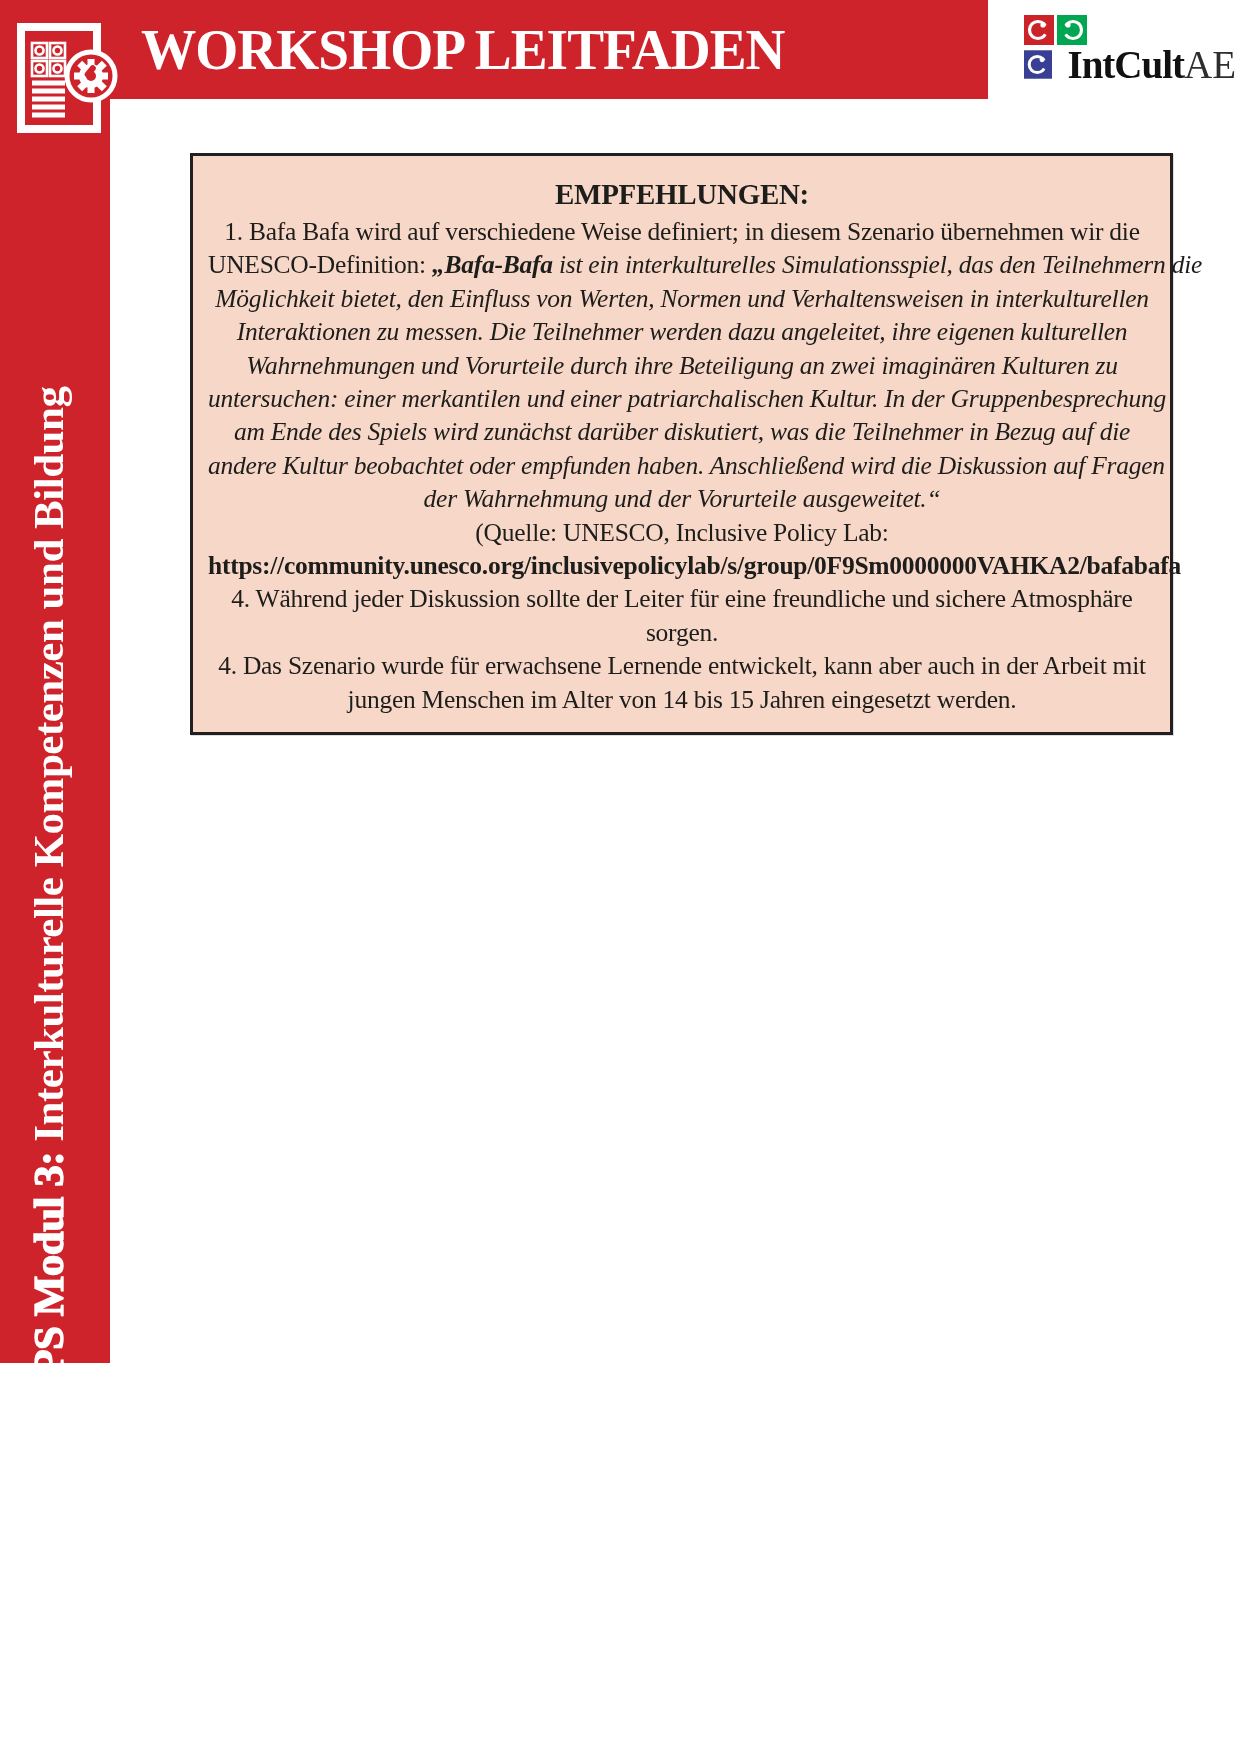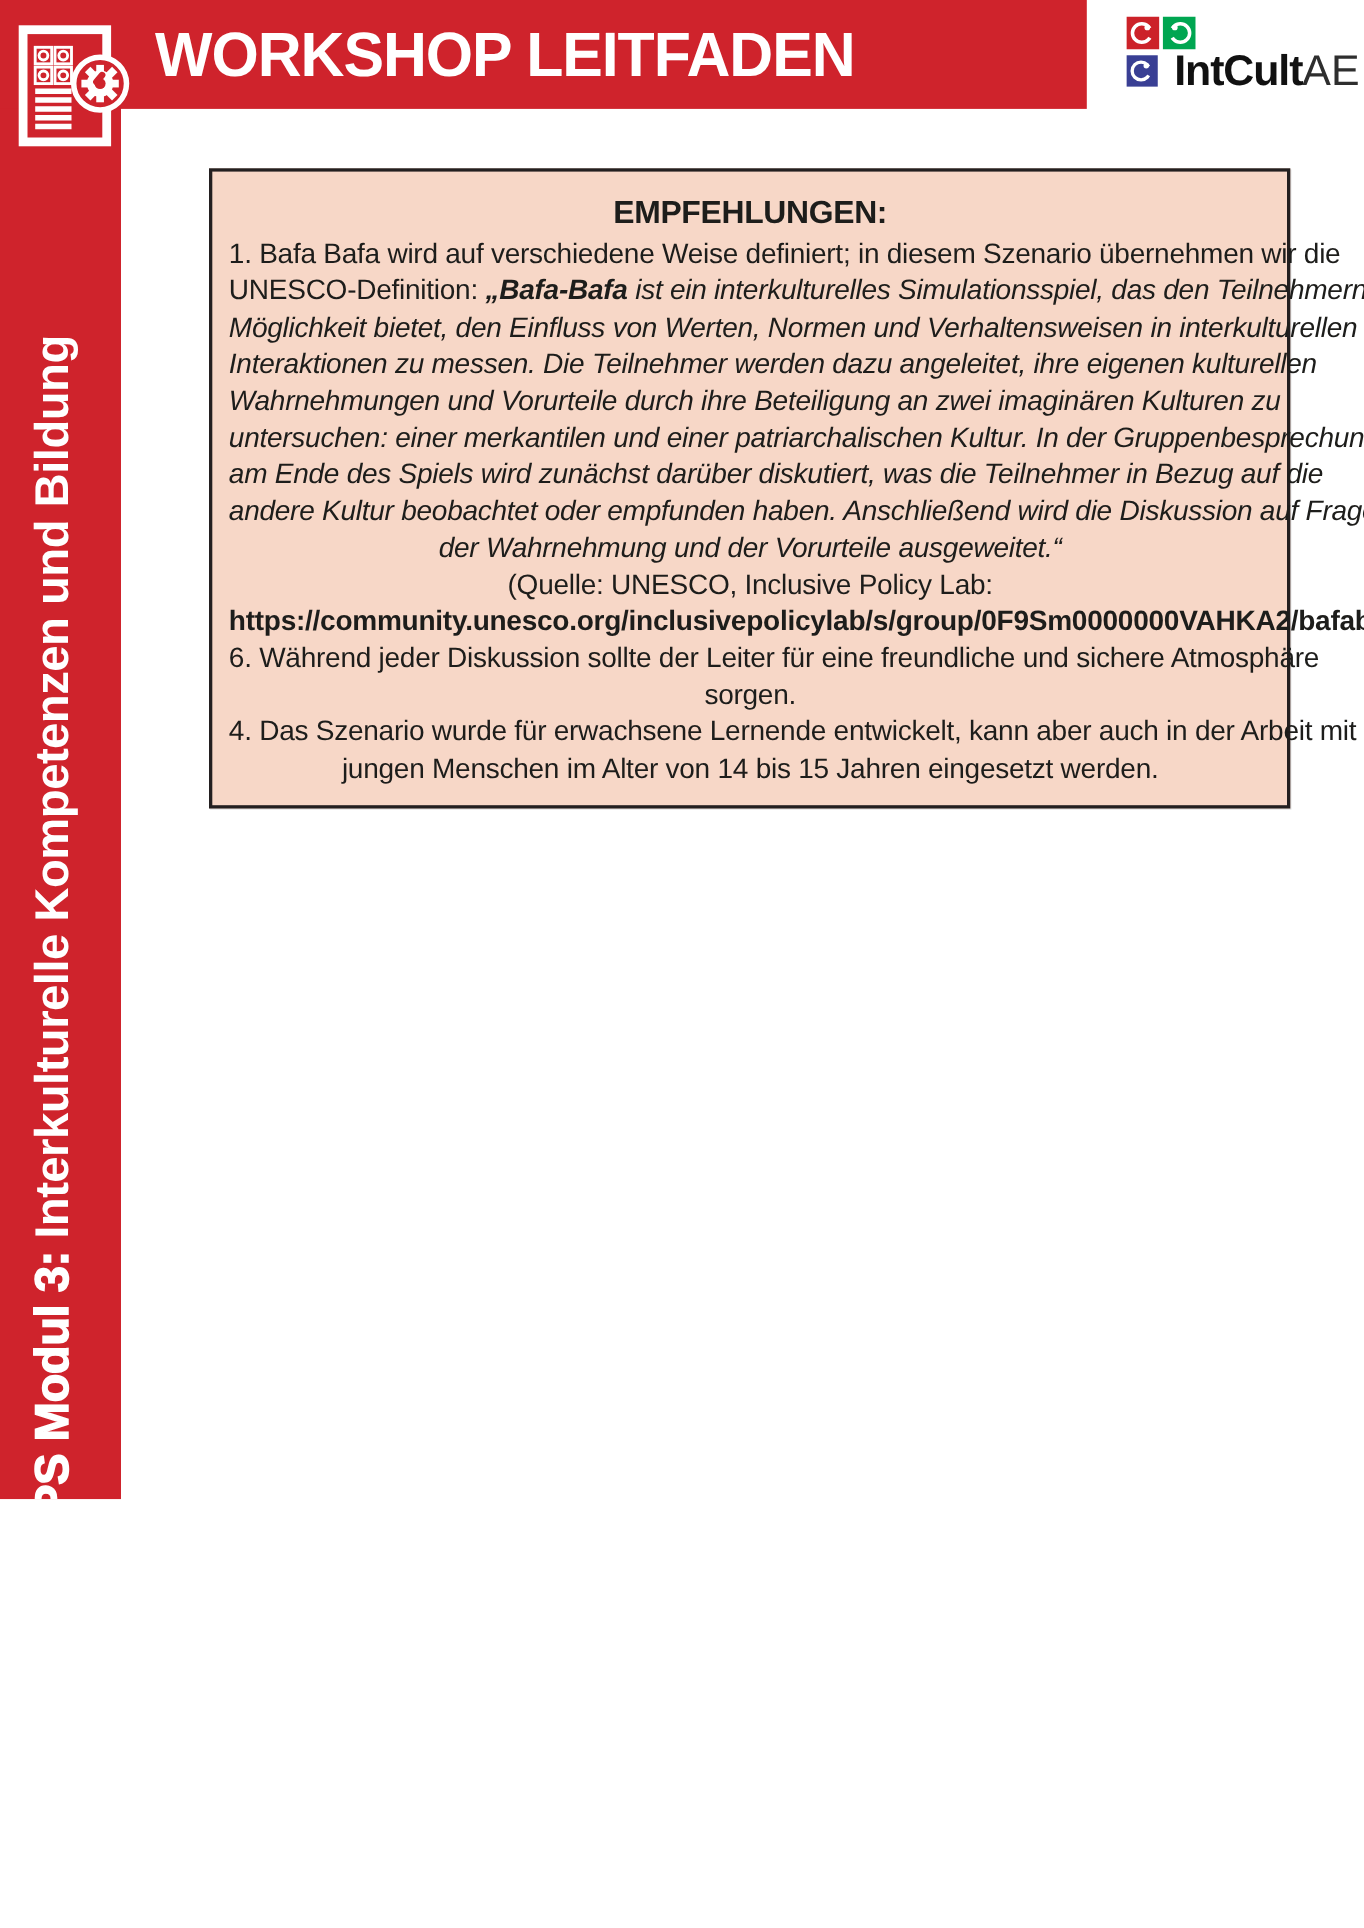--- a/index.html
+++ b/index.html
@@ -1,17 +1,17 @@
 <!DOCTYPE html>
 <html><head>
 <meta charset="utf-8">
 <style>
   html,body{margin:0;padding:0;background:#ffffff;}
   .page{position:relative;width:1240px;height:1363px;background:#fff;overflow:hidden;
-        font-family:Liberation Sans, sans-serif;
+        font-family:Liberation Serif, serif;
         --accent-red:#cf232c; --box-bg:#f7d7c7; --box-border:#231f20; --ink:#1d1d1b;
         --footer-gray:#6d6e70; --logo-red:#cc2229; --logo-green:#00a651; --logo-blue:#393f94;}
 
   
   .sidebar{position:absolute;left:0;top:0;width:110px;height:1753px;background:var(--accent-red);}
   .band{position:absolute;left:0;top:0;width:988px;height:99px;background:var(--accent-red);}
   .header-title{position:absolute;left:141px;top:17px;color:#fff;font-size:57px;font-weight:bold;
                 letter-spacing:-1px;transform:scaleX(.97);transform-origin:left top;white-space:nowrap;}
   .header-icon{position:absolute;left:13px;top:21px;}
 
@@ -122,21 +122,21 @@
         <div class="line"><span>UNESCO-Definition: </span><span class="b i">„Bafa-Bafa</span><span class="i"> ist ein interkulturelles Simulationsspiel, das den Teilnehmern die</span></div>
         <div class="line"><span class="i">Möglichkeit bietet, den Einfluss von Werten, Normen und Verhaltensweisen in interkulturellen</span></div>
         <div class="line"><span class="i">Interaktionen zu messen. Die Teilnehmer werden dazu angeleitet, ihre eigenen kulturellen</span></div>
         <div class="line"><span class="i">Wahrnehmungen und Vorurteile durch ihre Beteiligung an zwei imaginären Kulturen zu</span></div>
         <div class="line"><span class="i">untersuchen: einer merkantilen und einer patriarchalischen Kultur. In der Gruppenbesprechung</span></div>
         <div class="line"><span class="i">am Ende des Spiels wird zunächst darüber diskutiert, was die Teilnehmer in Bezug auf die</span></div>
         <div class="line"><span class="i">andere Kultur beobachtet oder empfunden haben. Anschließend wird die Diskussion auf Fragen</span></div>
         <div class="line"><span class="i">der Wahrnehmung und der Vorurteile ausgeweitet.“</span></div>
         <div class="line"><span>(Quelle: UNESCO, Inclusive Policy Lab:</span></div>
         <div class="line"><span class="b">https://community.unesco.org/inclusivepolicylab/s/group/0F9Sm0000000VAHKA2/bafabafa</span></div>
-        <div class="line"><span>6. Während jeder Diskussion sollte der Leiter für eine freundliche und sichere Atmosphäre</span></div>
+        <div class="line"><span>4. Während jeder Diskussion sollte der Leiter für eine freundliche und sichere Atmosphäre</span></div>
         <div class="line"><span>sorgen.</span></div>
         <div class="line"><span>4. Das Szenario wurde für erwachsene Lernende entwickelt, kann aber auch in der Arbeit mit</span></div>
         <div class="line"><span>jungen Menschen im Alter von 14 bis 15 Jahren eingesetzt werden.</span></div>
       </div>
   </div>
 
   <div class="vertical-label"><span class="heavy">WORKSHOPS Modul 3: </span><span>Interkulturelle Kompetenzen und Bildung</span></div>
   <div class="page-number">51</div>
 
   <div class="footer-url">www.intcultae.eu</div>

